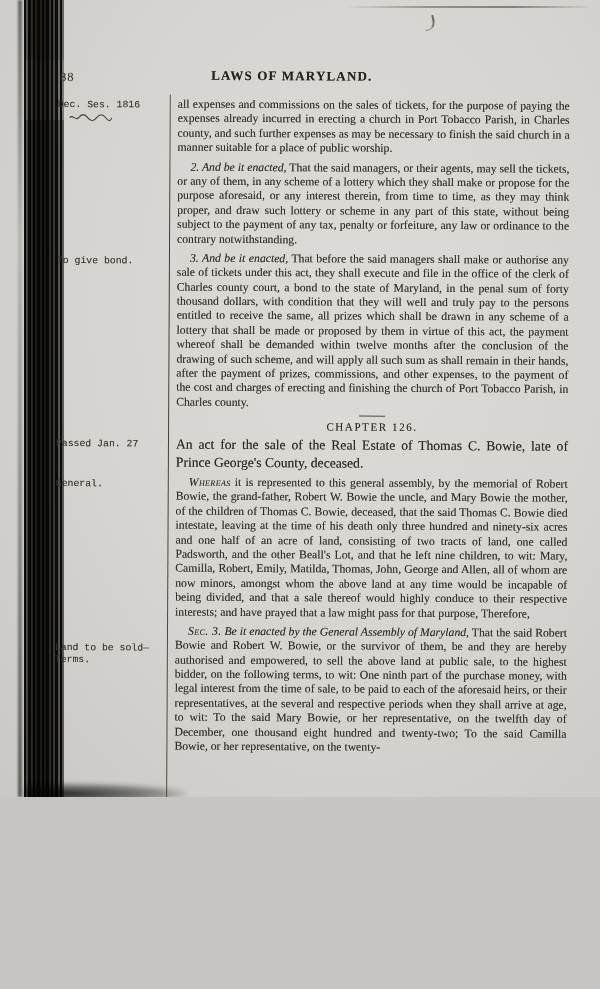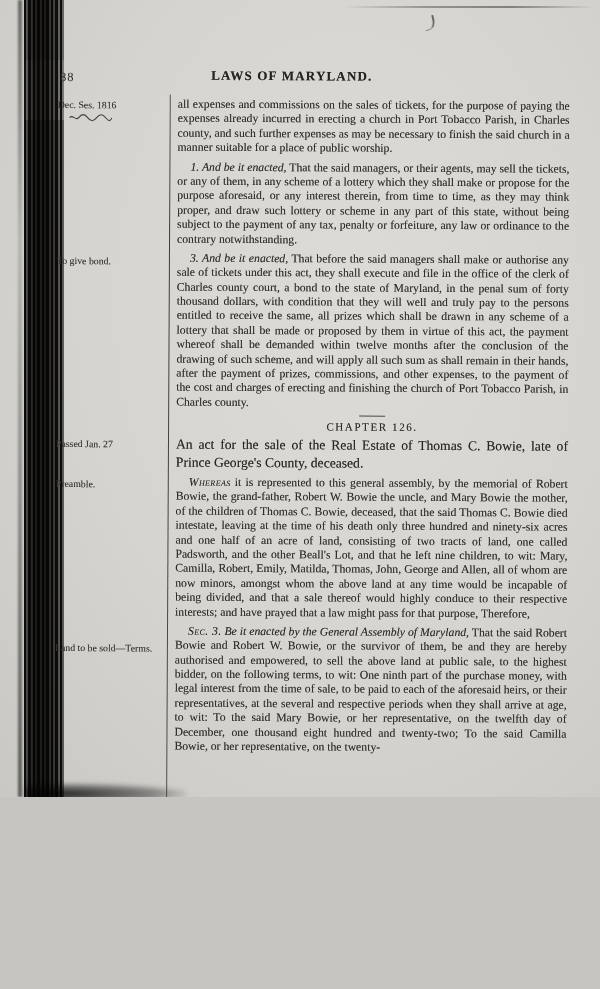--- a/index.html
+++ b/index.html
@@ -69,20 +69,21 @@
     color:#2e2b25;
     text-shadow: 0 0 0.5px rgba(46,43,37,0.45);
   }
   .para.indent { text-indent:13px; }
   .para i { font-style:italic; }
   .sc { font-variant: small-caps; letter-spacing:0.4px;font-style:italic; }
   .note {
     position:absolute; left:-120px; width:103px;
     font-size:9.8px; line-height:1.28; text-align:left; color:#36332c;
     text-shadow: 0 0 0.4px rgba(54,51,44,0.4);
+    font-family: Liberation Mono, monospace;
   }
   .note .squiggle { display:block; margin-top:1px; margin-left:10px; }
   .divider { width:26px; border-top:1.2px solid #4c4942; margin:5px auto 4px auto; }
   .chapter {
     text-align:center; font-size:11px; letter-spacing:1.6px; color:#2c2923;
     margin-bottom:4px;
     text-shadow: 0 0 0.5px rgba(44,41,35,0.45);
   }
   .act-title {
     font-size:13.6px; line-height:1.28; text-align:justify; color:#29261f;
@@ -115,21 +116,21 @@
           <span>Dec. Ses. 1816</span>
           <svg class="squiggle" width="46" height="9" viewBox="0 0 46 9">
             <path d="M2 4.5 C5 0.5,8 8.5,11 4.5 S17 0.5,20 4.5 S26 8.5,29 4.5 S35 0.5,38 4.5 S43 8,44 4.5" fill="none" stroke="#45423c" stroke-width="1.1"></path>
           </svg>
         </aside>
         <p class="para">all expenses and commissions on the sales of tickets, for the purpose of paying the expenses already incurred in erecting a church in Port Tobacco Parish, in Charles county, and such further expenses as may be necessary to finish the said church in a manner suitable for a place of public worship.</p>
       </section>
 
       <section class="block">
         <p class="para indent">
-          <i>1. And be it enacted,</i>
+          <i>2. And be it enacted,</i>
           <span>That the said managers, or their agents, may sell the tickets, or any of them, in any scheme of a lottery which they shall make or propose for the purpose aforesaid, or any interest therein, from time to time, as they may think proper, and draw such lottery or scheme in any part of this state, without being subject to the payment of any tax, penalty or forfeiture, any law or ordinance to the contrary notwithstanding.</span>
         </p>
       </section>
 
       <section class="block">
         <aside class="note" style="top:4px">
           <span>To give bond.</span>
         </aside>
         <p class="para indent">
           <i>3. And be it enacted,</i>
@@ -144,21 +145,21 @@
 
       <section class="block">
         <aside class="note" style="top:3px">
           <span>Passed Jan. 27</span>
         </aside>
         <div class="act-title">An act for the sale of the Real Estate of Thomas C. Bowie, late of Prince George's County, deceased.</div>
       </section>
 
       <section class="block">
         <aside class="note" style="top:3px">
-          <span>Preamble.</span>
+          <span>General.</span>
         </aside>
         <p class="para indent">
           <span class="sc">Whereas</span>
           <span>it is represented to this general assembly, by the memorial of Robert Bowie, the grand-father, Robert W. Bowie the uncle, and Mary Bowie the mother, of the children of Thomas C. Bowie, deceased, that the said Thomas C. Bowie died intestate, leaving at the time of his death only three hundred and ninety-six acres and one half of an acre of land, consisting of two tracts of land, one called Padsworth, and the other Beall's Lot, and that he left nine children, to wit: Mary, Camilla, Robert, Emily, Matilda, Thomas, John, George and Allen, all of whom are now minors, amongst whom the above land at any time would be incapable of being divided, and that a sale thereof would highly conduce to their respective interests; and have prayed that a law might pass for that purpose, Therefore,</span>
         </p>
       </section>
 
       <section class="block">
         <aside class="note" style="top:18px">
           <span>Land to be sold—Terms.</span>

